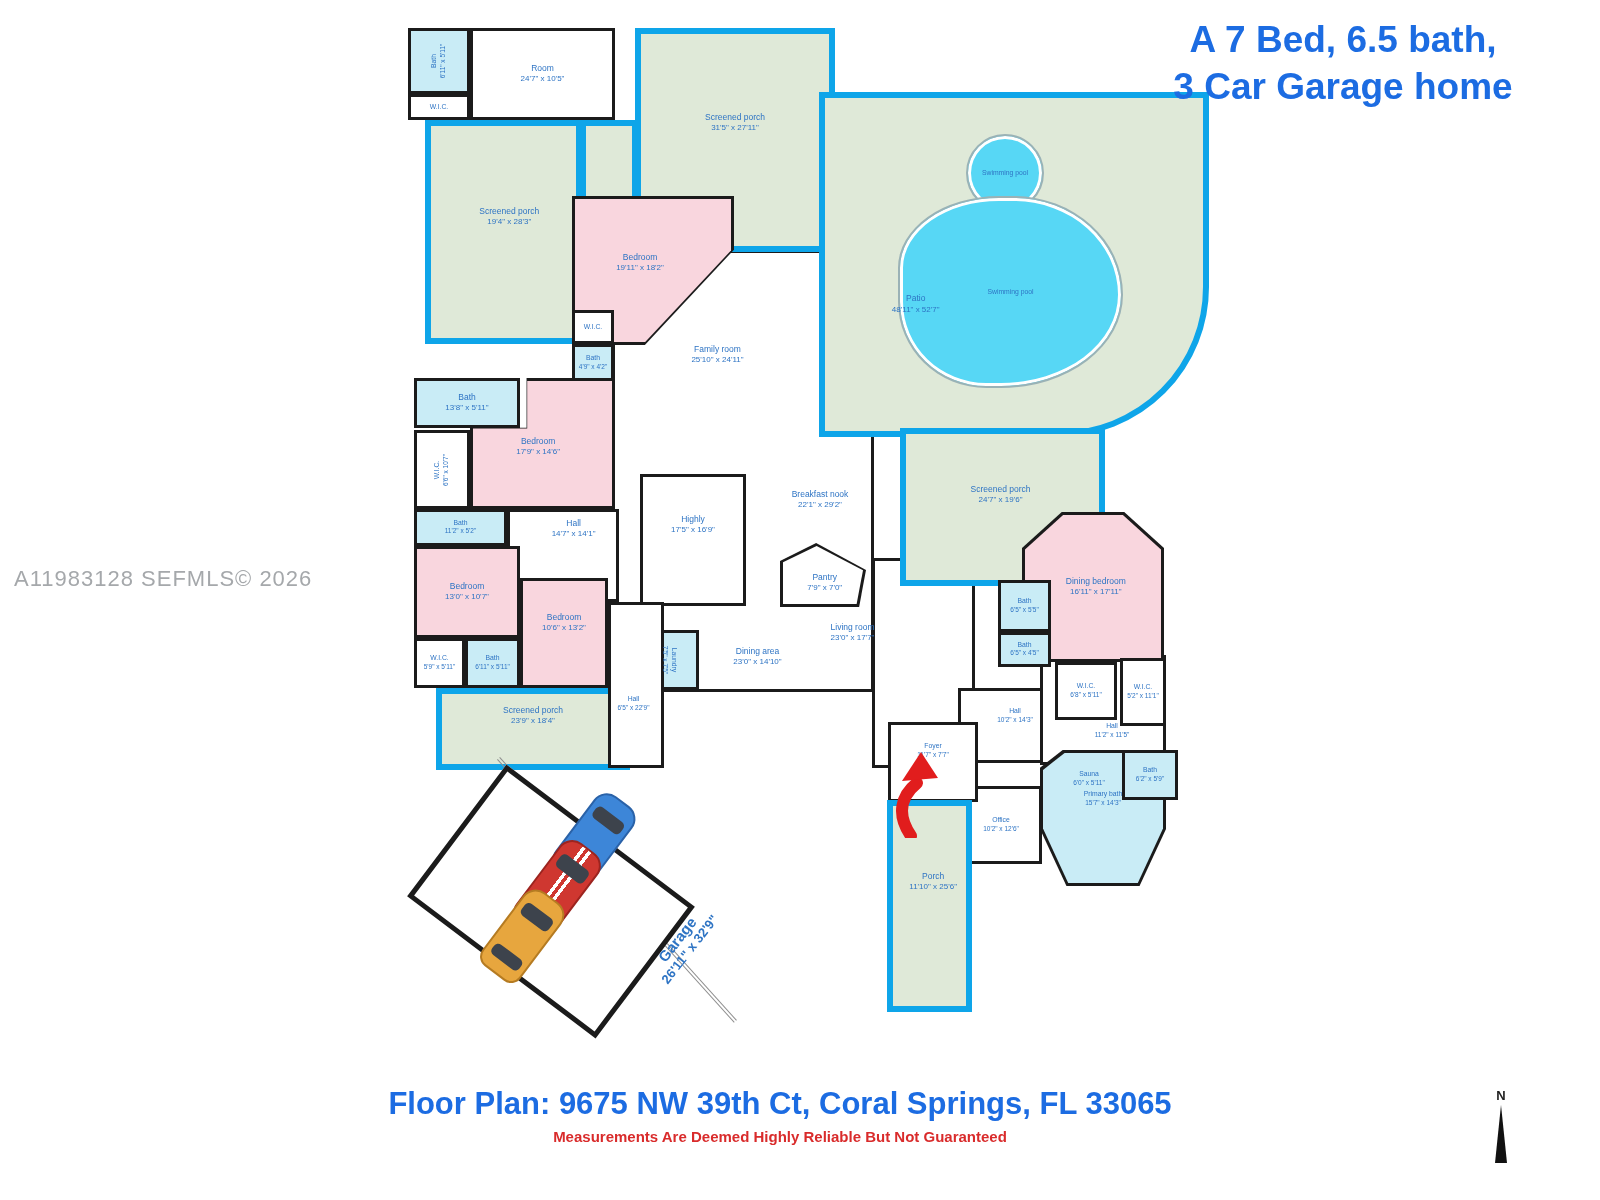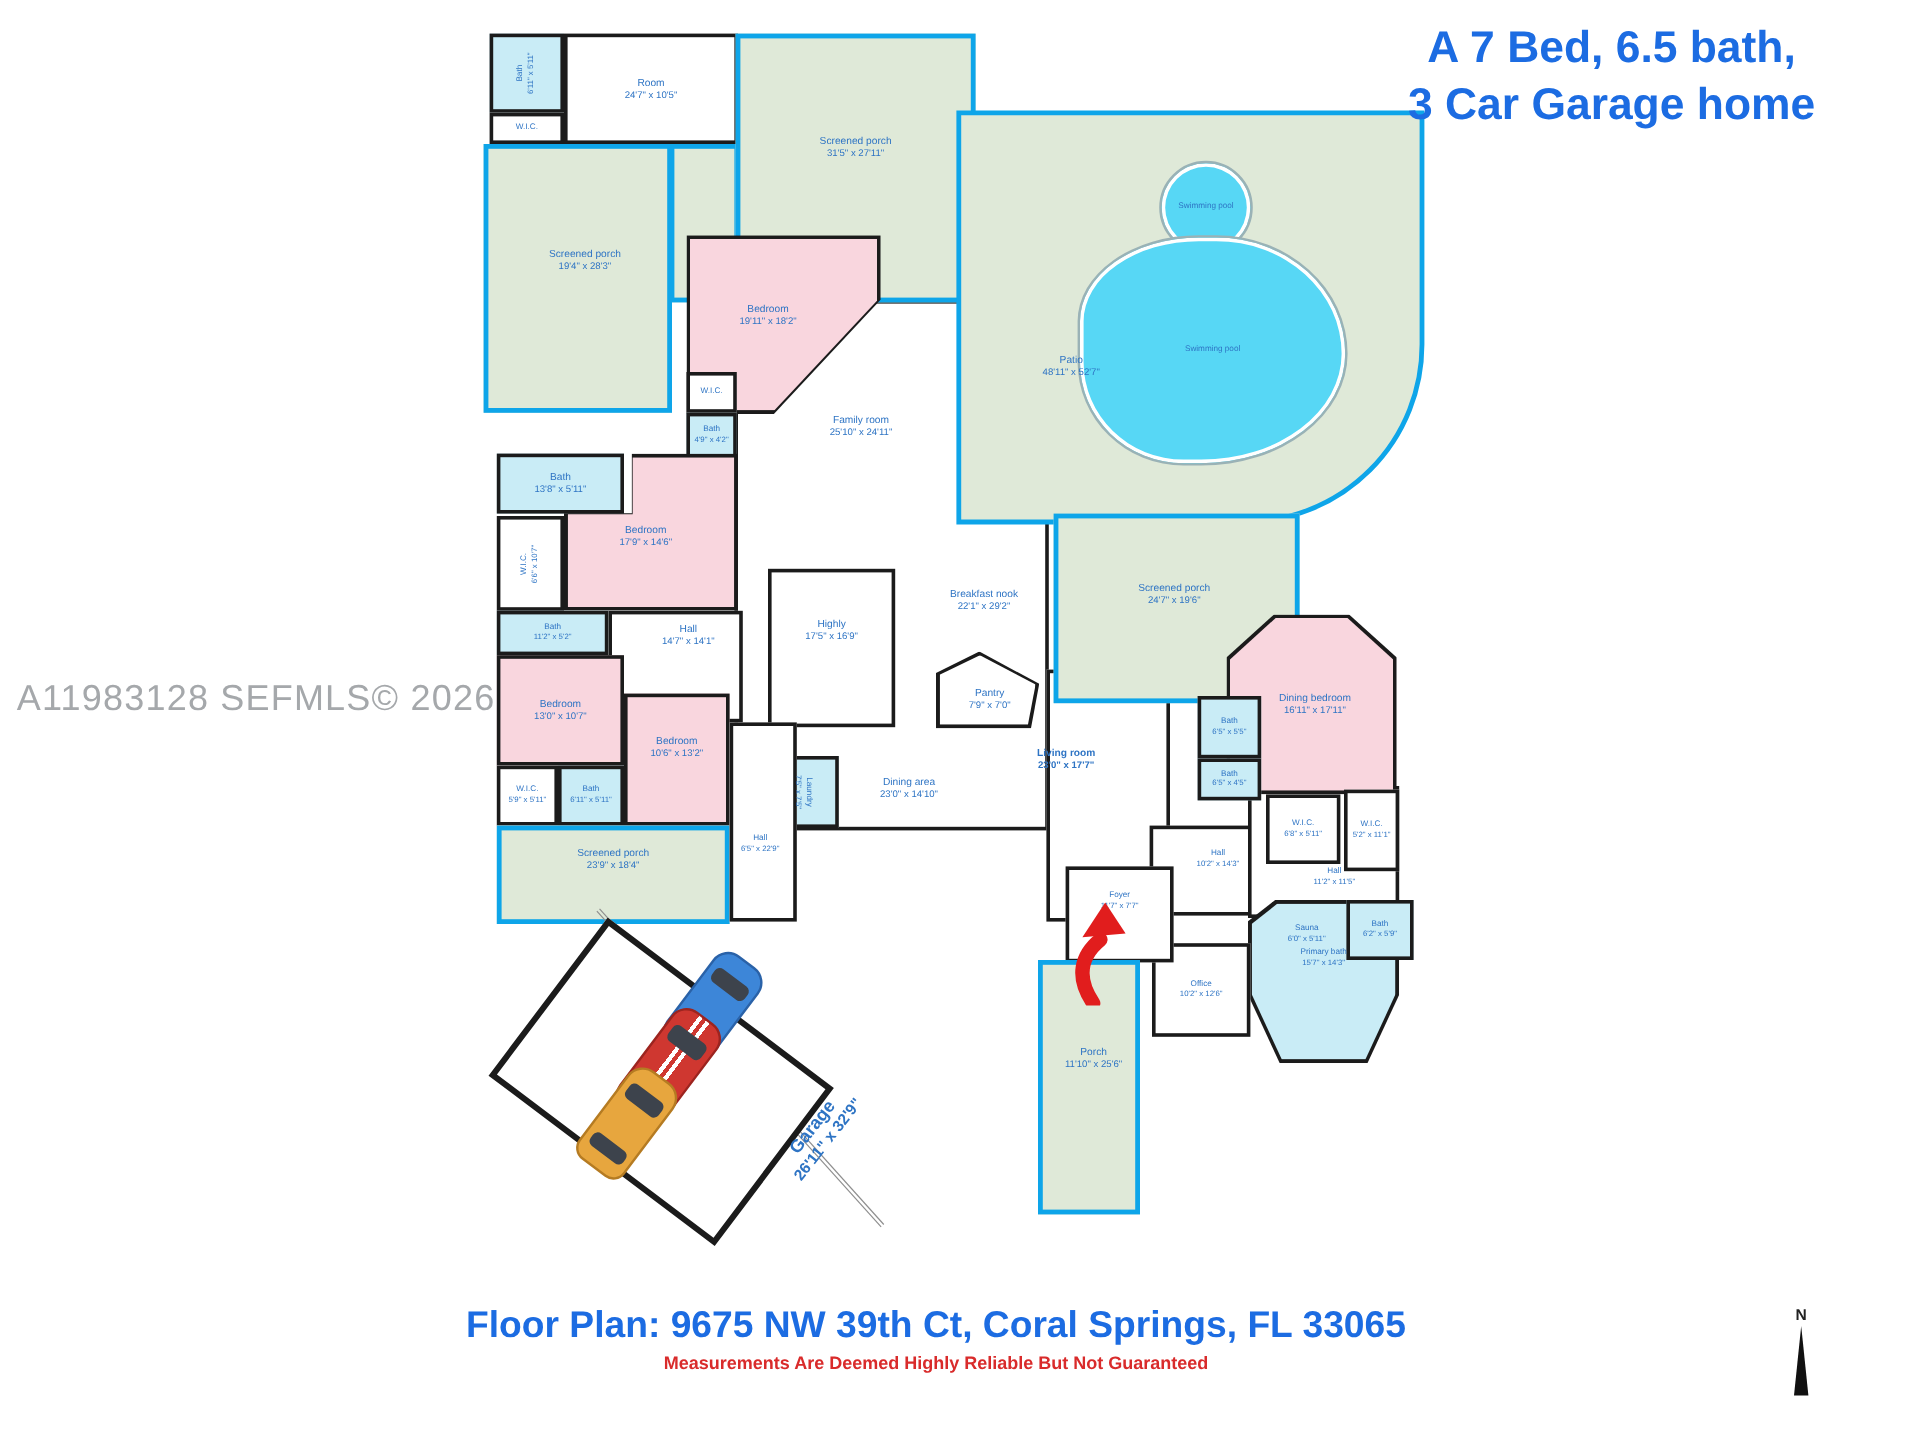--- a/index.html
+++ b/index.html
@@ -4,30 +4,30 @@
 <style>
   html,body{margin:0;padding:0;background:#fff;font-family:"Liberation Sans",sans-serif;}
   #canvas{position:relative;width:1600px;height:1200px;background:#fff;overflow:hidden;}
   .room{position:absolute;box-sizing:border-box;}
   .f-white{background:#ffffff;}
   .f-pink{background:#f9d6de;}
   .f-bath{background:#c9ecf6;}
   .f-porch{background:#dfe9d8;}
   .f-pool{background:#57d7f5;}
   .wall{border:3px solid #1b1b1b;}
-  .pwall{border:4px solid #0ea5e9;}
+  .pwall{border:6px solid #0ea5e9;margin-left:22px;}
   .poolwall{border:2px solid #9ab2b6;box-shadow:inset 0 0 0 3px #ffffff;}
   .rlabel{position:absolute;transform:translate(-50%,-50%);color:#2e74c4;text-align:center;line-height:1.3;pointer-events:none;white-space:nowrap;z-index:6;}
   .rname{font-size:8.5px;display:block;}
   .rdims{font-size:8px;display:block;}
   .sm .rname{font-size:6.8px;}
   .sm .rdims{font-size:6.5px;}
   .title-block{position:absolute;left:1128px;top:16px;width:430px;text-align:center;
     color:#1c6ce2;font-size:37px;font-weight:bold;line-height:1.28;z-index:9;}
-  .watermark{position:absolute;left:14px;top:566px;color:#a5a8ab;font-size:30px;letter-spacing:1px;z-index:9;}
+  .watermark{position:absolute;left:14px;top:566px;color:#a5a8ab;font-size:22px;letter-spacing:1px;z-index:9;}
   .footer-address{position:absolute;left:330px;top:1086px;width:900px;text-align:center;
     color:#1c6ce2;font-size:31px;font-weight:bold;z-index:9;}
   .footer-disclaimer{position:absolute;left:330px;top:1128px;width:900px;text-align:center;
     color:#d92b2b;font-size:15px;font-weight:bold;z-index:9;}
   .compass{position:absolute;left:1486px;top:1088px;width:30px;text-align:center;z-index:9;}
   .compass-n{color:#222;font-size:13px;font-weight:bold;display:block;margin-bottom:2px;}
   .garage-box{position:absolute;left:433px;top:819px;width:236px;height:165px;background:#fff;
     border:5px solid #1b1b1b;transform:rotate(37deg);z-index:2;box-sizing:border-box;}
   .garage-label{position:absolute;left:598px;top:928px;width:170px;text-align:center;
     transform:rotate(-52deg);color:#2e74c4;z-index:6;}
@@ -181,21 +181,21 @@
           <span class="rname">Laundry</span>
           <span class="rdims">7'5" x 7'5"</span>
         </div>
       </div>
       <div class="room" style="left: 685px; top: 642px; width: 145px; height: 30px;">
         <div class="rlabel" style="left: 50%; top: 50%;">
           <span class="rname">Dining area</span>
           <span class="rdims">23'0" x 14'10"</span>
         </div>
       </div>
-      <div class="room" style="left: 816px; top: 618px; width: 145px; height: 30px; font-weight: bold;">
+      <div class="room" style="left: 780px; top: 618px; width: 145px; height: 30px;">
         <div class="rlabel" style="left: 50%; top: 50%;">
           <span class="rname">Living room</span>
           <span class="rdims">23'0" x 17'7"</span>
         </div>
       </div>
       <div class="room f-porch pwall" style="left: 878px; top: 428px; width: 205px; height: 158px;">
         <div class="rlabel" style="left: 49%; top: 42%;">
           <span class="rname">Screened porch</span>
           <span class="rdims">24'7" x 19'6"</span>
         </div>

